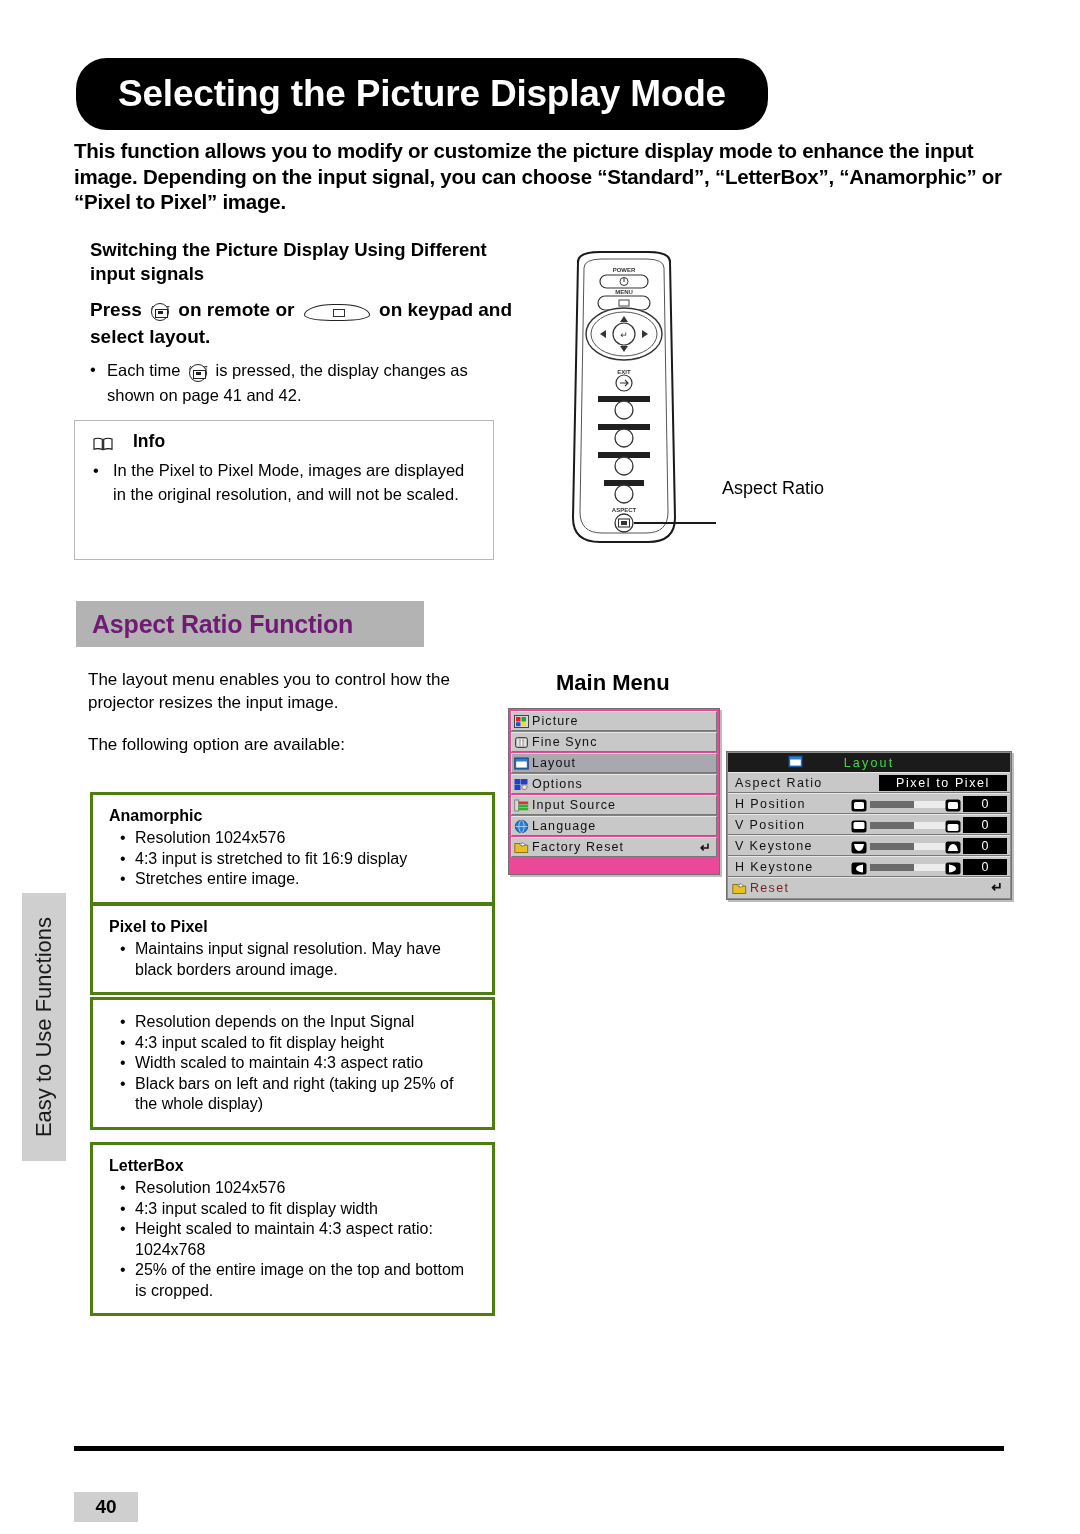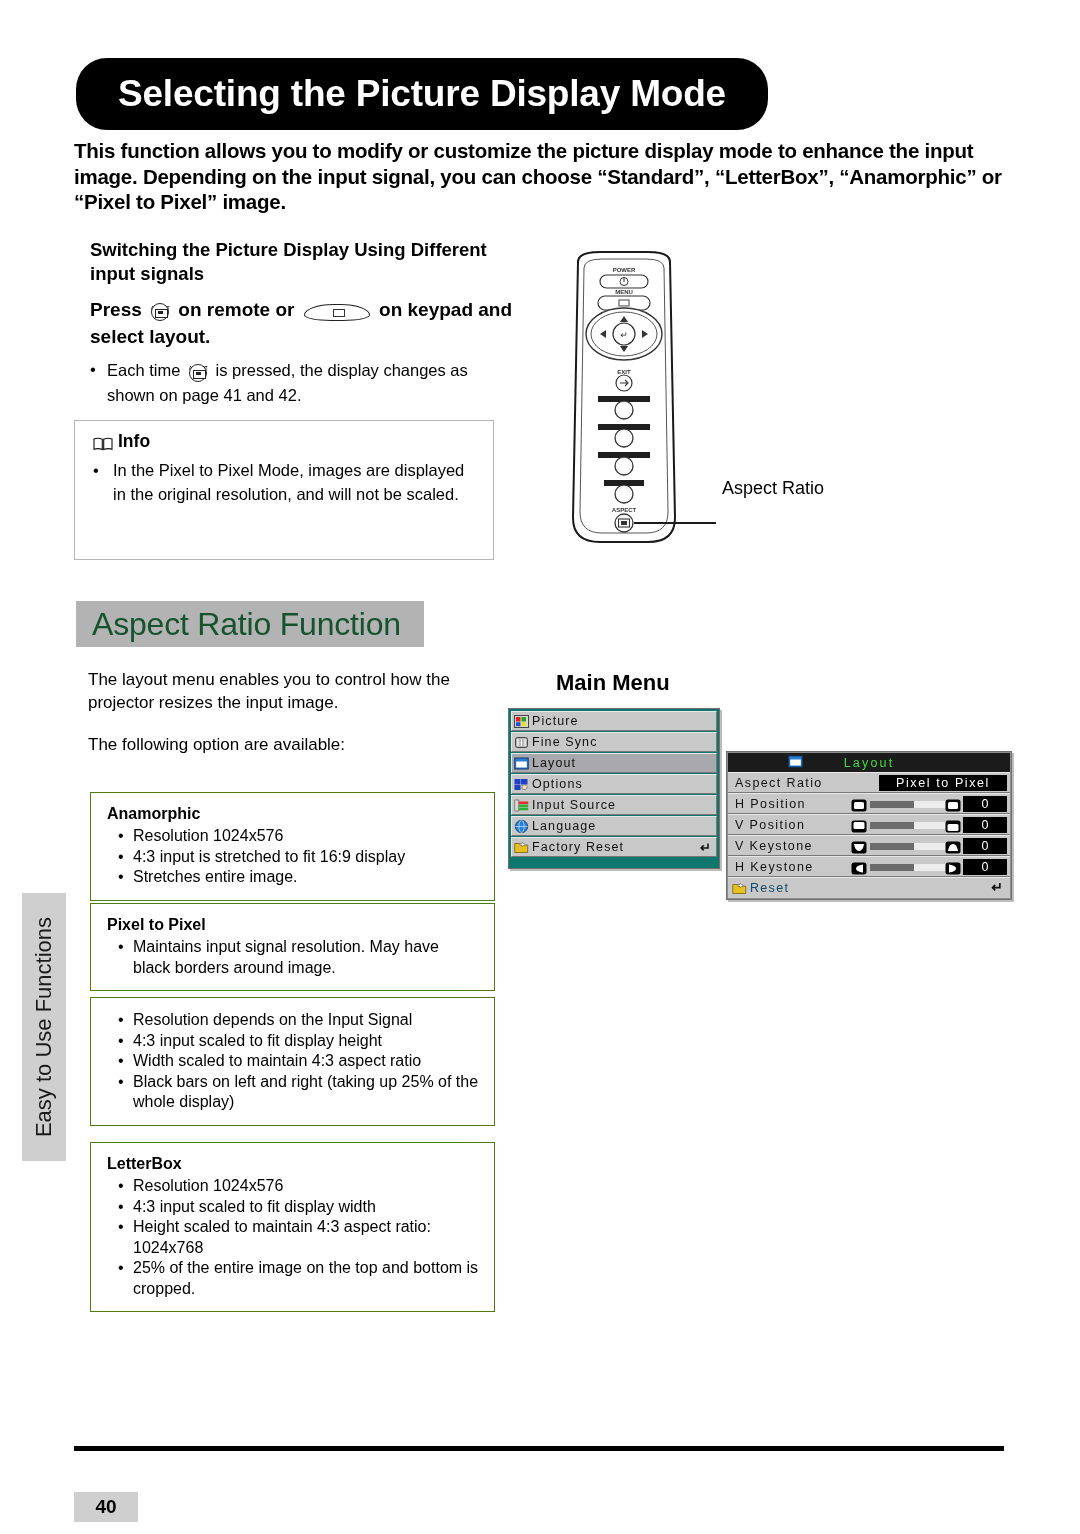--- a/index.html
+++ b/index.html
@@ -132,21 +132,21 @@
   #info-box {
     position: absolute;
     left: 74px; top: 420px;
     width: 420px; height: 140px;
     border: 1px solid #b8b8b8;
     background: #ffffff;
   }
   #info-head {
     position: absolute; left: 18px; top: 10px;
     font-size: 17.5px; font-weight: bold;
-    display: flex; align-items: center; gap: 5px;
+    display: flex; align-items: center; gap: 20px;
   }
   .book-ic {
     display: inline-block; width: 20px; height: 14px;
     position: relative;
   }
   #info-body {
     position: absolute; left: 18px; top: 38px;
     width: 385px;
     font-size: 16.5px; line-height: 23.5px;
   }
@@ -167,41 +167,41 @@
 
   
   #arf-head {
     position: absolute;
     left: 76px; top: 601px;
     width: 348px; height: 46px;
     background: #b3b3b3;
     display: flex; align-items: center;
   }
   #arf-head .t {
-    color: #14532d;
-    font-size: 32px; font-weight: normal;
+    color: #701a75;
+    font-size: 25px; font-weight: bold;
     margin-left: 16px;
     letter-spacing: -0.2px;
   }
 
   
   #lead1 {
     position: absolute; left: 88px; top: 668px;
     width: 400px; font-size: 17px; line-height: 23px;
   }
   #lead2 {
     position: absolute; left: 88px; top: 733px;
     width: 400px; font-size: 17px; line-height: 23px;
   }
 
   
   .opt-box {
     position: absolute;
     left: 90px; width: 405px;
-    border: 1px solid #4d7c0f;
+    border: 3px solid #4d7c0f;
     background: #ffffff;
     padding: 12px 14px 12px 16px;
   }
   .opt-box .ttl {
     font-size: 16px; font-weight: bold;
     margin-bottom: 3px;
   }
   .opt-box ul {
     margin: 0; padding: 0; list-style: none;
   }
@@ -223,23 +223,23 @@
   
   #mainmenu-title {
     position: absolute;
     left: 556px; top: 670px;
     font-size: 22px; font-weight: bold;
   }
   #mainmenu {
     position: absolute;
     left: 508px; top: 708px;
     width: 212px;
-    background: #0f766e;
+    background: #ec4899;
     border: 1px solid #6f6f6f;
-    padding: 2px 2px 10px 2px;
+    padding: 2px 2px 16px 2px;
     box-shadow: 2px 2px 0 #bdbdbd;
   }
   .mm-row {
     height: 20px;
     background: #c8c8c8;
     border-top: 1px solid #e8e8e8;
     border-left: 1px solid #e8e8e8;
     border-right: 1px solid #787878;
     border-bottom: 1px solid #787878;
     margin-bottom: 1px;
@@ -325,21 +325,21 @@
   }
   .endic.left  { right: 143px; }
   .endic.right { right: 49px; }
   .lm-reset {
     height: 21px; background: #c8c8c8;
     border-top: 1px solid #e8e8e8;
     display: flex; align-items: center;
     padding-left: 4px; position: relative;
   }
   .lm-reset .lbl {
-    font-size: 12.5px; letter-spacing: 1.3px; color: #0c4a6e; margin-left: 3px;
+    font-size: 12.5px; letter-spacing: 1.3px; color: #7f1d1d; margin-left: 3px;
   }
   .lm-reset .ent {
     position: absolute; right: 7px; top: 1px;
     font-size: 14px; font-weight: bold; color: #111;
   }
 
   
   #side-tab {
     position: absolute;
     left: 22px; top: 893px;

